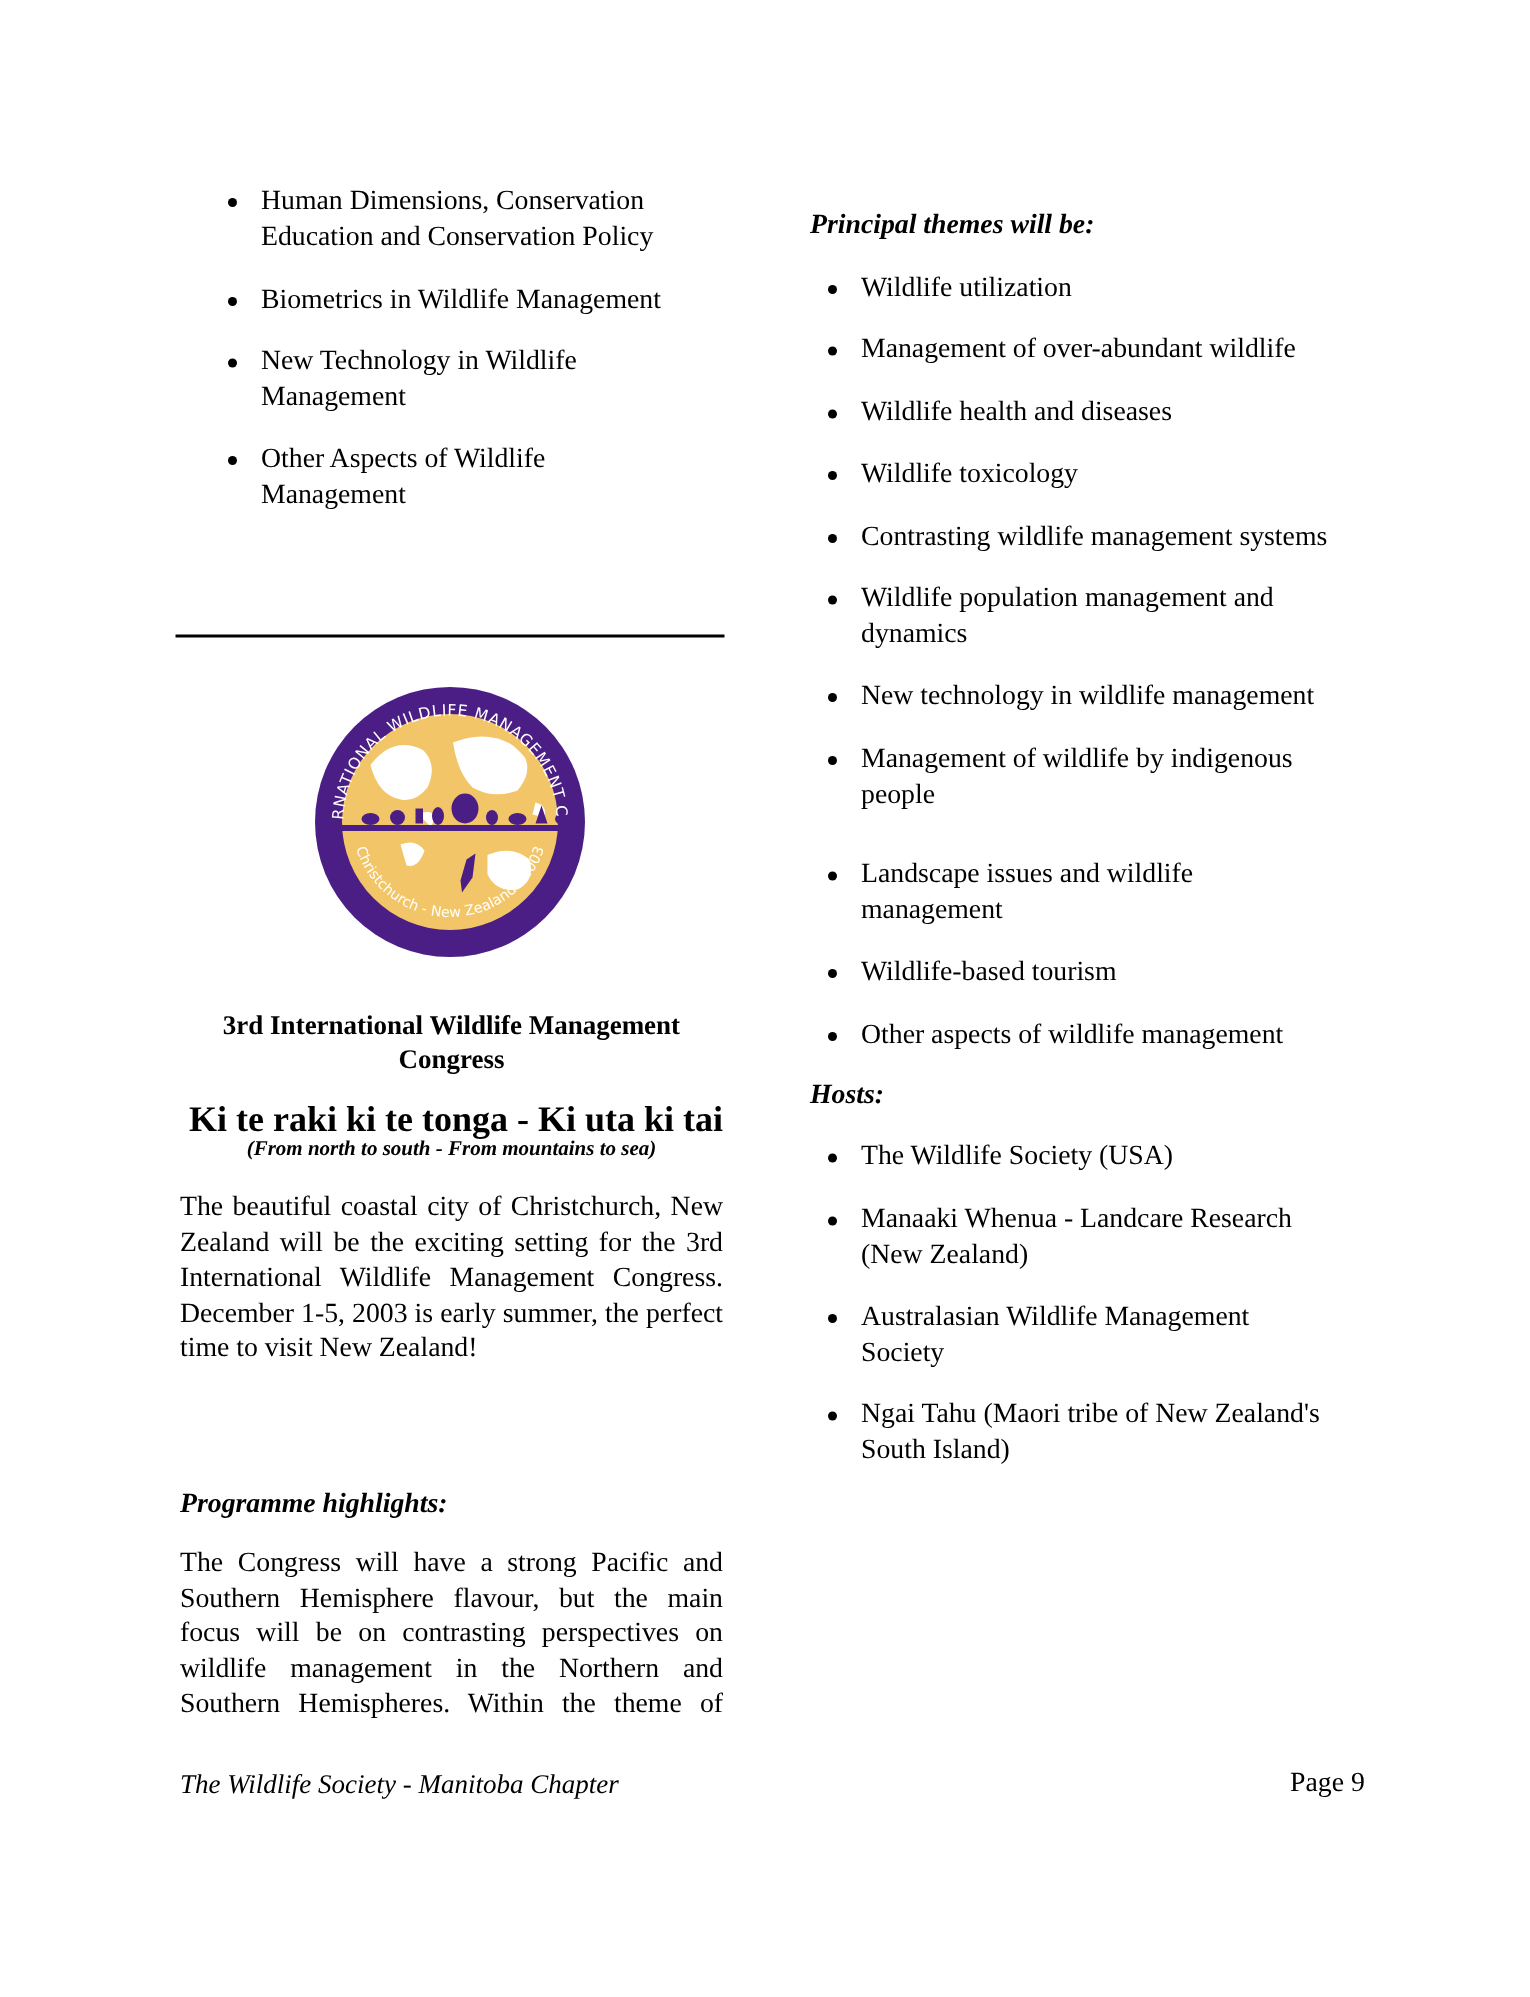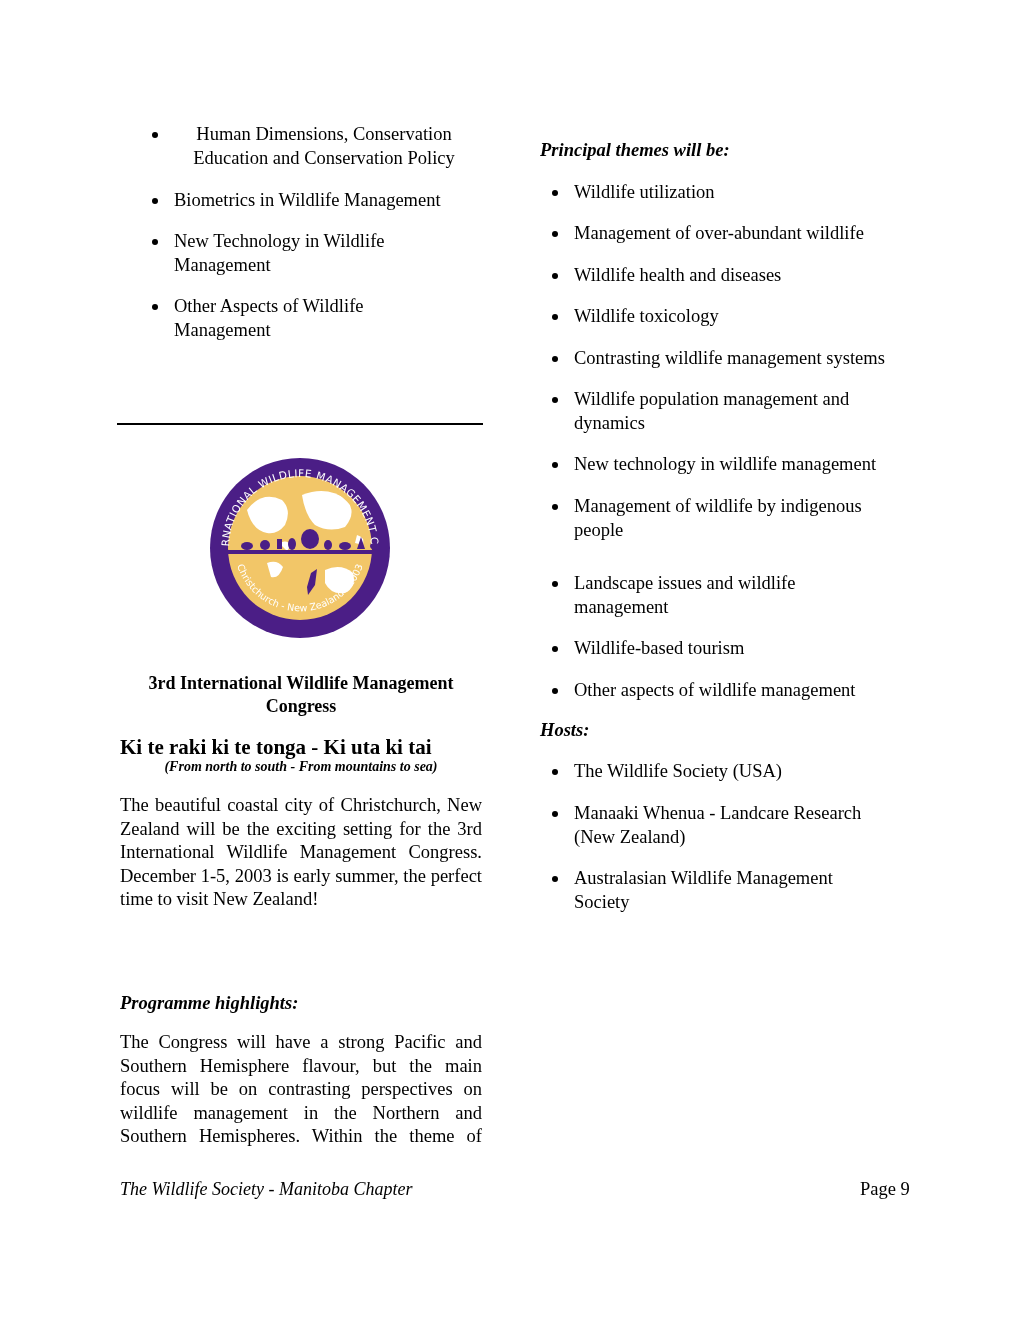--- a/index.html
+++ b/index.html
@@ -20,35 +20,35 @@
       width: 6px; height: 6px; border-radius: 50%; background: #000;
     }
     .left ul.bul li { padding-left: 54px; }
     .left ul.bul li::before { left: 32px; }
 
     .rule { position: absolute; left: 117px; top: 423px; width: 366px; height: 2px; background: #000; }
 
     .logo { position: absolute; left: 207px; top: 455px; width: 186px; height: 186px; }
 
     .title { position: absolute; left: 120px; width: 362px; text-align: center; font-weight: bold; line-height: 23px; font-size: 18px; }
-    .motto { position: absolute; left: 120px; width: 362px; text-align: left; font-weight: bold; font-size: 21px; line-height: 22px; }
+    .motto { position: absolute; left: 120px; width: 362px; text-align: right; font-weight: bold; font-size: 24px; line-height: 22px; }
     .motto-tr { position: absolute; left: 120px; width: 362px; text-align: center; font-weight: bold; font-style: italic; font-size: 14px; line-height: 16px; }
 
     p.just { margin: 0; text-align: justify; line-height: 23.5px; text-align-last: left; }
     .head-it { font-weight: bold; font-style: italic; font-size: 18.5px; line-height: 23px; }
 
     .footer-left { position: absolute; left: 120px; top: 1179px; font-style: italic; font-size: 18px; }
     .footer-right { position: absolute; left: 845px; top: 1179px; font-size: 18.5px; margin-left: 15px; }
   </style>
 </head>
 <body>
 
 <div class="col left" style="top:122px;">
   <ul class="bul">
-    <li style="width:300px;text-align:center;"><span>Human Dimensions, Conservation Education and Conservation Policy</span></li>
+    <li style="width:300px;"><span>Human Dimensions, Conservation Education and Conservation Policy</span></li>
     <li style="margin-top:18px;"><span>Biometrics in Wildlife Management</span></li>
     <li style="margin-top:17px;width:260px;"><span>New Technology in Wildlife Management</span></li>
     <li style="margin-top:17px;width:260px;"><span>Other Aspects of Wildlife Management</span></li>
   </ul>
 </div>
 
 <div class="rule"></div>
 
 <div class="logo">
   <svg width="186" height="186" viewBox="0 0 186 186">
@@ -125,17 +125,18 @@
     <li style="margin-top:17px;"><span>Wildlife-based tourism</span></li>
     <li style="margin-top:18px;"><span>Other aspects of wildlife management</span></li>
   </ul>
 
   <div class="head-it" style="margin-top:17px;">Hosts:</div>
 
   <ul class="bul" style="margin-top:17px;">
     <li><span>The Wildlife Society (USA)</span></li>
     <li style="margin-top:18px;width:320px;"><span>Manaaki Whenua - Landcare Research (New Zealand)</span></li>
     <li style="margin-top:17px;width:300px;"><span>Australasian Wildlife Management Society</span></li>
+    <li style="margin-top:17px;width:345px;"><span>Ngai Tahu (Maori tribe of New Zealand's South Island)</span></li>
   </ul>
 </div>
 
 <div class="footer-left">The Wildlife Society - Manitoba Chapter</div>
 <div class="footer-right">Page 9</div>
 
 </body></html>

